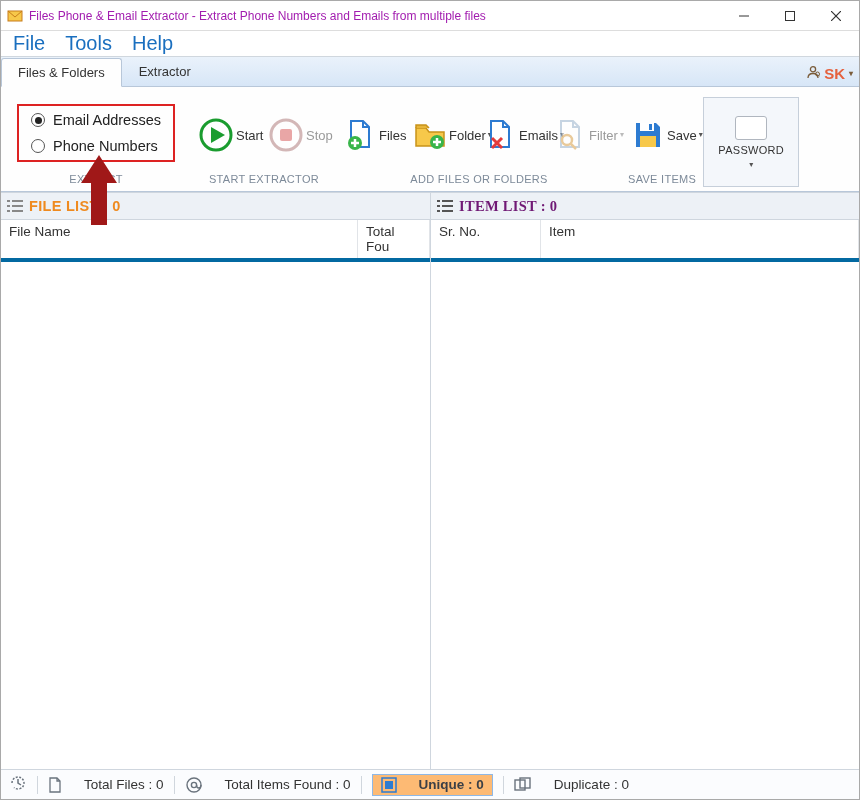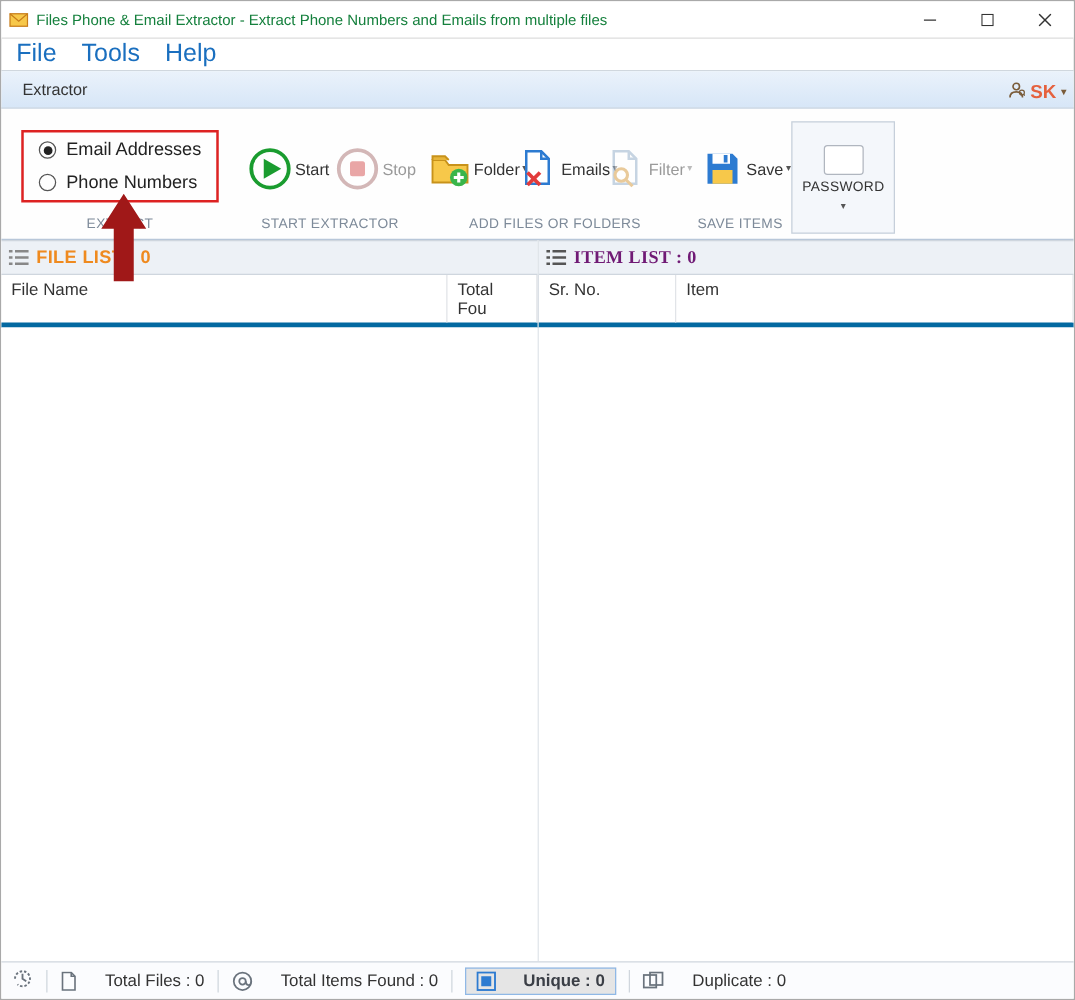--- a/index.html
+++ b/index.html
@@ -1,21 +1,21 @@
 <!DOCTYPE html>
 <html><head>
 <meta charset="utf-8">
 <style>
   * { box-sizing: border-box; margin: 0; padding: 0; font-family: "Segoe UI", Tahoma, sans-serif; }
   body { width: 860px; height: 800px; background: #fff; border: 1px solid #a9a9a9; display: flex; flex-direction: column; overflow: hidden; }
 
   
   .titlebar { height: 30px; display: flex; align-items: center; background: #fff; border-bottom: 1px solid #ddd; }
   .titlebar .app-icon { width: 16px; height: 16px; margin: 0 6px; display: flex; align-items: center; justify-content: center; }
-  .titlebar .title { font-size: 12px; color: #15803d; flex: 1; }
+  .titlebar .title { font-size: 12px; color: #a21caf; flex: 1; }
   .window-controls { display: flex; }
   .window-controls div { width: 46px; height: 30px; display: flex; align-items: center; justify-content: center; color: #333; font-size: 12px; }
 
   
   .menubar { height: 26px; display: flex; align-items: stretch; padding: 0 2px; border-bottom: 1px solid #d0d7de; }
   .menubar .menu-item { padding: 4px 10px; font-size: 20px; color: #1a6fbf; cursor: default; display: flex; align-items: center; }
 
   
   .tabstrip { height: 30px; background: linear-gradient(#eaf2fb,#d7e6f7); display: flex; align-items: flex-end; border-bottom: 1px solid #b8c7d9; position: relative; }
   .tab { padding: 6px 16px; font-size: 13px; color: #333; border: 1px solid transparent; cursor: default; }
@@ -33,21 +33,21 @@
   .extract-box { border: 2px solid #d22; padding: 6px 12px; display: flex; flex-direction: column; gap: 10px; }
   .radio-row { display: flex; align-items: center; gap: 8px; font-size: 14.5px; color: #222; }
   .radio { width: 14px; height: 14px; border: 1.5px solid #555; border-radius: 50%; display: flex; align-items: center; justify-content: center; }
   .radio.checked::after { content: ""; width: 7px; height: 7px; background: #222; border-radius: 50%; }
 
   .big-btn { width: 62px; display: flex; align-items: center; gap: 2px; cursor: default; padding-top: 4px;}
   .big-btn .icon { width: 38px; height: 38px; display:flex; align-items:center; justify-content:center;}
   .big-btn .lbl { font-size: 13px; color: #333; }
   .big-btn.disabled .lbl { color: #9a9a9a; }
   .big-btn .caret { font-size: 8px; color: #555; line-height: 6px;}
-  .pwd-btn { width: 83px; height: 90px; border: 1px solid #c6cfda; margin: 4px 6px 4px 0; display:flex; flex-direction:column; align-items:center; justify-content:center; gap:4px; background:#f4f7fb;}
+  .pwd-btn { width: 96px; height: 90px; border: 1px solid #c6cfda; margin: 4px 6px 4px 0; display:flex; flex-direction:column; align-items:center; justify-content:center; gap:4px; background:#f4f7fb;}
   .pwd-btn .icon { width:32px; height:24px; border:1.5px solid #b0b6bf; border-radius:3px; background:#fff;}
   .pwd-btn .lbl { font-size:11px; color:#333; letter-spacing:0.3px;}
   .pwd-btn .caret { font-size:8px; color:#555;}
 
   
   .lists { flex: 1; display: flex; background: #fff; }
   .pane { display: flex; flex-direction: column; min-width: 0;}
   .pane.left { width: 430px; border-right: 1px solid #cfd6de;}
   .pane.right { flex: 1; }
   .list-title { height: 28px; background: #edf1f6; border-top: 1px solid #cfd6de; border-bottom: 1px solid #cfd6de; display:flex; align-items:center; padding: 0 6px; gap:6px;}
@@ -59,21 +59,21 @@
   .col-header div { padding: 4px 8px; font-size: 13.5px; color:#333; border-right:1px solid #e1e4e8;}
   .list-body { flex:1; background:#fff;}
 
   
   .arrow-overlay { position: absolute; pointer-events: none; }
 
   
   .statusbar { height: 30px; border-top: 1px solid #cfd6de; background: #fbfcfe; display:flex; align-items:center; padding: 0 8px; gap: 4px; font-size:13.5px; color:#333;}
   .statusbar .sep { width:1px; height:18px; background:#d0d6dd; margin:0 6px;}
   .statusbar .seg { display:flex; align-items:center; gap:22px;}
-  .statusbar .seg.sel { border:1px solid #8fb8e6; background:#e5e5e5; padding:2px 8px; border-radius:0;}
+  .statusbar .seg.sel { border:1px solid #8fb8e6; background:#fdba74; padding:2px 8px; border-radius:0;}
   .statusbar .bold { font-weight:600; color:#3b3f46;}
 </style>
 </head>
 <body>
 
 <div class="titlebar">
   <span class="app-icon">
     <svg width="16" height="16">
         <rect x="1" y="3" width="14" height="10" fill="#f7c84a" stroke="#c87d1a"></rect>
         <path d="M1 3 L8 9 L15 3" stroke="#c87d1a" fill="none"></path>
@@ -100,20 +100,21 @@
   </div>
 </div>
 
 <div class="menubar">
   <div class="menu-item">File</div>
   <div class="menu-item">Tools</div>
   <div class="menu-item">Help</div>
 </div>
 
 <div class="tabstrip">
+  <div class="tab active">Files &amp; Folders</div>
   <div class="tab">Extractor</div>
   <div class="brand">
     <span class="person">
       <svg width="14" height="14" viewBox="0 0 14 14">
           <circle cx="7" cy="4.2" r="2.6" fill="none" stroke="#7a5c3a" stroke-width="1.3"></circle>
           <path d="M2 13c0-3 2.2-4.5 5-4.5s5 1.5 5 4.5" fill="none" stroke="#7a5c3a" stroke-width="1.3"></path>
           <circle cx="11.5" cy="9" r="2" fill="none" stroke="#7a5c3a" stroke-width="1"></circle>
           <line x1="13" y1="10.5" x2="14" y2="11.5" stroke="#7a5c3a" stroke-width="1"></line>
         </svg>
     </span>
@@ -164,20 +165,32 @@
     </div>
     <div class="group-label">START EXTRACTOR</div>
   </div>
   <div class="ribbon-sep"></div>
 
   <div class="ribbon-group">
     <div class="ribbon-row">
       <div class="big-btn">
         <span class="icon">
           <svg width="34" height="34">
+              <path d="M8 3h12l6 6v20H8z" fill="#fff" stroke="#2d7bd1" stroke-width="2"></path>
+              <path d="M20 3v6h6" fill="none" stroke="#2d7bd1" stroke-width="2"></path>
+              <circle cx="12" cy="25" r="7" fill="#39b54a"></circle>
+              <line x1="12" y1="21" x2="12" y2="29" stroke="#fff" stroke-width="2.5"></line>
+              <line x1="8" y1="25" x2="16" y2="25" stroke="#fff" stroke-width="2.5"></line>
+            </svg>
+        </span>
+        <span class="lbl">Files</span>
+      </div>
+      <div class="big-btn">
+        <span class="icon">
+          <svg width="34" height="34">
               <path d="M3 10h10l3 4h15v14H3z" fill="#f7c84a" stroke="#c8921a" stroke-width="1.5"></path>
               <path d="M3 10V7h10l3 3" fill="#e7b53a" stroke="#c8921a" stroke-width="1.5"></path>
               <circle cx="24" cy="24" r="7" fill="#39b54a"></circle>
               <line x1="24" y1="20" x2="24" y2="28" stroke="#fff" stroke-width="2.5"></line>
               <line x1="20" y1="24" x2="28" y2="24" stroke="#fff" stroke-width="2.5"></line>
             </svg>
         </span>
         <span class="lbl">Folder</span>
         <span class="caret">▾</span>
       </div>

